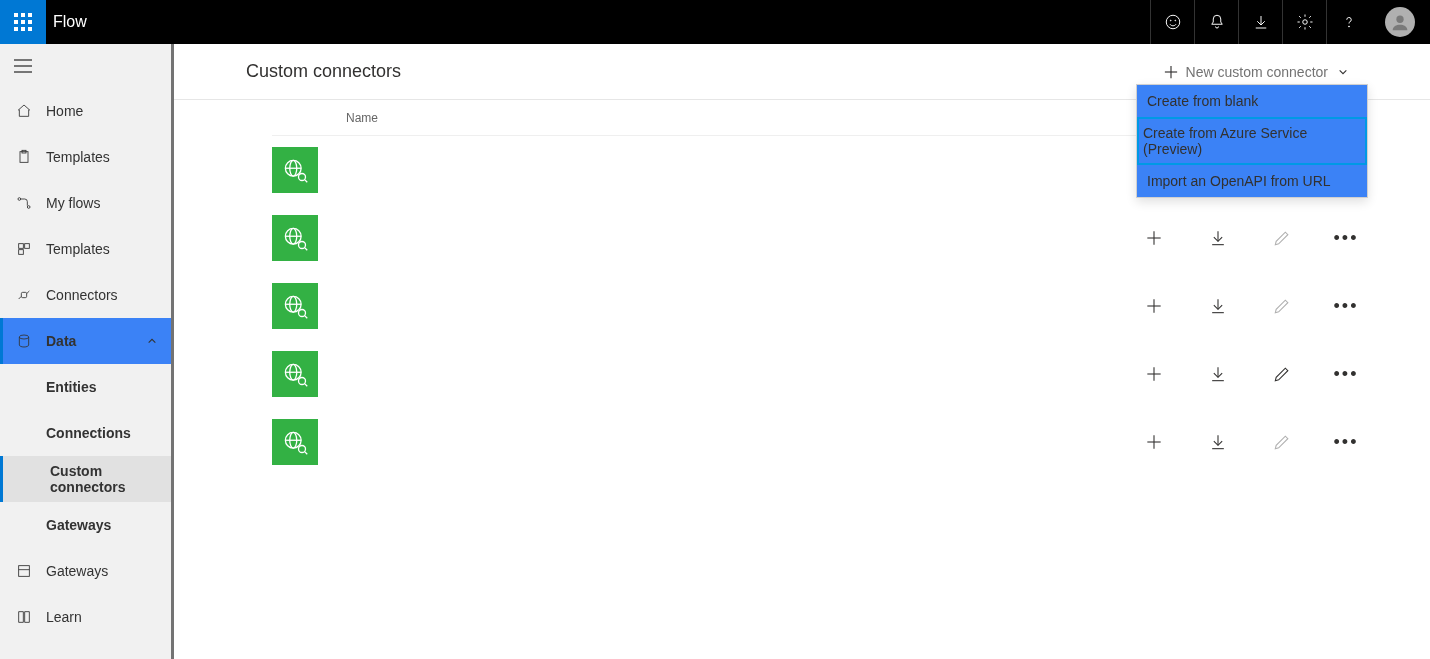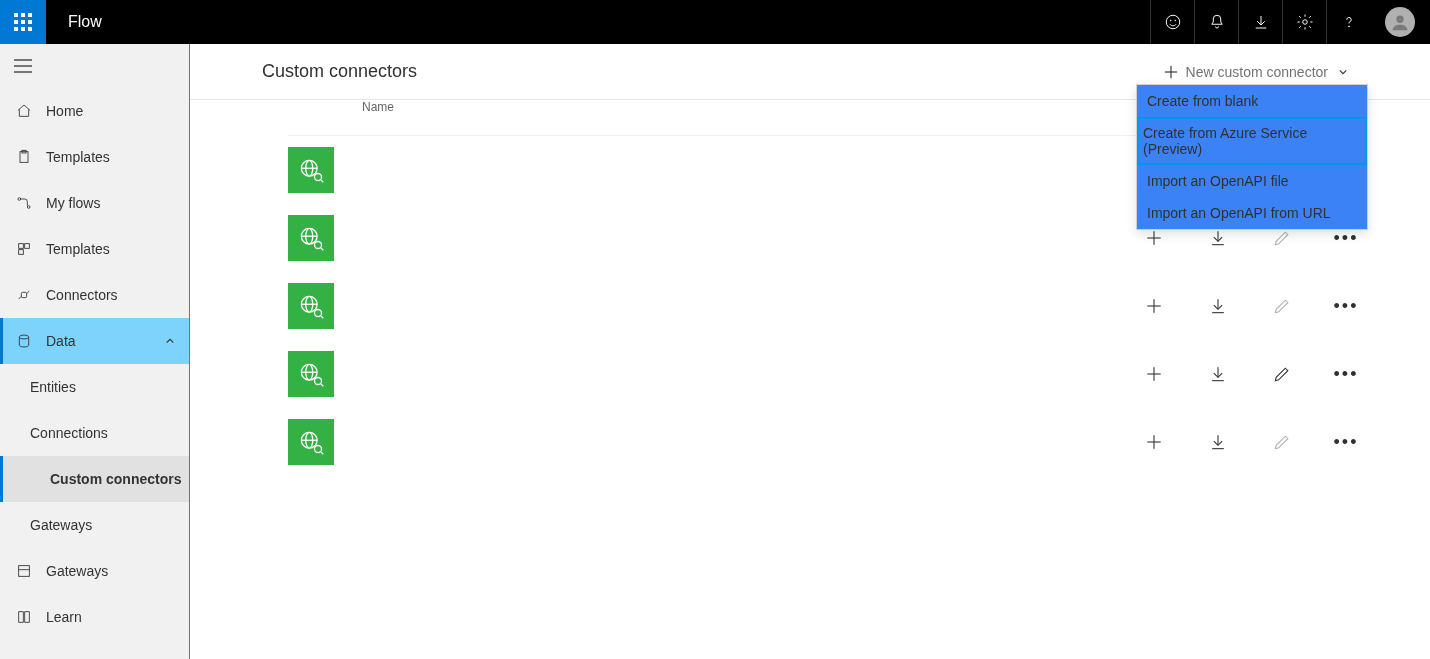--- a/index.html
+++ b/index.html
@@ -2,59 +2,59 @@
 <html><head>
 <meta charset="utf-8">
 <style>
   * { box-sizing: border-box; margin: 0; padding: 0; font-family: "Segoe UI", Arial, sans-serif; }
   html, body { width: 1430px; height: 659px; overflow: hidden; background: #fff; }
 
   
   .topbar { height: 44px; background: #000; display: flex; align-items: center; color: #fff; }
   .waffle { width: 46px; height: 44px; background: #0078d4; display: flex; align-items: center; justify-content: center; }
   .waffle svg { width: 18px; height: 18px; fill: #fff; }
-  .app-title { margin-left: 22px; font-size: 16px; font-weight: 400; }
+  .app-title { margin-left: 7px; font-size: 16px; font-weight: 400; }
   .top-right { margin-left: auto; display: flex; height: 100%; }
   .top-btn { width: 44px; height: 44px; display: flex; align-items: center; justify-content: center; border-left: 1px solid #333; cursor: pointer; }
   .top-btn svg { width: 18px; height: 18px; stroke: #fff; fill: none; stroke-width: 1.3; }
   .avatar-wrap { width: 60px; display: flex; align-items: center; justify-content: center; }
   .avatar { width: 30px; height: 30px; border-radius: 50%; background: #b0b0b0; display: flex; align-items: center; justify-content: center; }
   .avatar svg { width: 22px; height: 22px; fill: #7a7a7a; }
 
   
   .shell { display: flex; height: calc(100% - 44px); }
-  .sidebar { width: 190px; background: #f1f1f1; border-right: 1px solid #737373; font-size: 14px; color: #333; }
+  .sidebar { width: 174px; background: #f1f1f1; border-right: 3px solid #737373; font-size: 14px; color: #333; }
   .hamburger { height: 44px; display: flex; align-items: center; padding-left: 14px; }
   .hamburger svg { width: 18px; height: 14px; stroke: #333; stroke-width: 1.3; }
   .nav-item { height: 46px; display: flex; align-items: center; padding-left: 16px; cursor: pointer; position: relative; }
   .nav-item .icon { width: 30px; display: flex; align-items: center; }
   .nav-item svg { width: 16px; height: 16px; stroke: #333; fill: none; stroke-width: 1.3; }
-  .nav-sub { padding-left: 30px; height: 46px; display: flex; align-items: center; cursor: pointer; }
-  .nav-selected-group { background: #7dd3fc; font-weight: 400; border-left: 3px solid #0078d4; padding-left: 13px; }
+  .nav-sub { padding-left: 46px; height: 46px; display: flex; align-items: center; cursor: pointer; font-weight: bold; }
+  .nav-selected-group { background: #3b82f6; font-weight: 700; border-left: 3px solid #0078d4; padding-left: 13px; }
   .nav-selected-sub { background: #e1e1e1; font-weight: 600; border-left: 3px solid #0078d4; padding-left: 47px; }
   .chevron { margin-left: auto; margin-right: 14px; }
   .chevron svg { width: 10px; height: 10px; stroke: #333; }
 
   
   .main { flex: 1; position: relative; background: #fff; }
   .page-header { display: flex; align-items: center; height: 56px; padding: 0 72px 0 72px; border-bottom: 1px solid #e6e6e6; }
   .page-title { font-size: 18px; font-weight: 400; color: #323130; }
   .new-btn { margin-left: auto; display: flex; align-items: center; font-size: 14px; color: #737373; cursor: pointer; padding: 6px 10px; }
   .new-btn svg { width: 14px; height: 14px; stroke: #323130; stroke-width: 1.3; margin-right: 8px; }
   .new-btn .chev { margin-left: 10px; }
   .new-btn .chev svg { width: 10px; height: 10px; margin: 0; }
 
   
   .dropdown { position: absolute; top: 40px; right: 62px; width: 232px; background: #3b82f6; border: 1px solid #d0d0d0; box-shadow: 0 4px 10px rgba(0,0,0,0.12); z-index: 10; font-size: 14px; }
   .dropdown-item { padding: 8px 10px; cursor: pointer; color: #323130; }
   .dropdown-item.highlight { border: 2px solid #0099e5; padding: 6px 4px; }
 
   
   .table-area { padding: 0 72px 0 98px; }
-  .col-head-row { height: 36px; display: flex; align-items: flex-start; padding-left: 74px; font-size: 12px; color: #666; border-bottom: 1px solid #efefef; }
+  .col-head-row { height: 36px; display: flex; align-items: center; padding-left: 74px; font-size: 12px; color: #666; border-bottom: 1px solid #efefef; }
   .row { height: 68px; display: flex; align-items: center; }
   .row-icon { width: 46px; height: 46px; background: #33b144; display: flex; align-items: center; justify-content: center; margin-right: 28px; margin-left: 0; }
   .row-icon svg { width: 28px; height: 28px; stroke: #fff; fill: none; stroke-width: 1.5; }
   .row-actions { margin-left: auto; display: flex; gap: 40px; align-items: center; }
   .action-btn { width: 24px; height: 24px; display: flex; align-items: center; justify-content: center; cursor: pointer; }
   .action-btn svg { width: 20px; height: 20px; stroke: #323130; fill: none; stroke-width: 1.3; }
   .action-btn.dim svg { stroke: #b0b0b0; }
   .dots { font-size: 18px; color: #323130; letter-spacing: 2px; }
 </style>
 </head>
@@ -233,21 +233,20 @@
         <span>New custom connector</span>
         <span class="chev"><svg viewBox="0 0 12 12">
               <path d="M2 4l4 4 4-4" fill="none"></path>
             </svg></span>
       </div>
     </div>
 
     <div class="dropdown">
       <div class="dropdown-item">Create from blank</div>
       <div class="dropdown-item highlight">Create from Azure Service (Preview)</div>
-      <div class="dropdown-item">Import an OpenAPI file</div>
       <div class="dropdown-item">Import an OpenAPI from URL</div>
     </div>
 
     <div class="table-area">
       <div class="col-head-row">
         <span>Name</span>
       </div>
       <div id="rows">
           <div class="row">
             <div class="row-icon">

